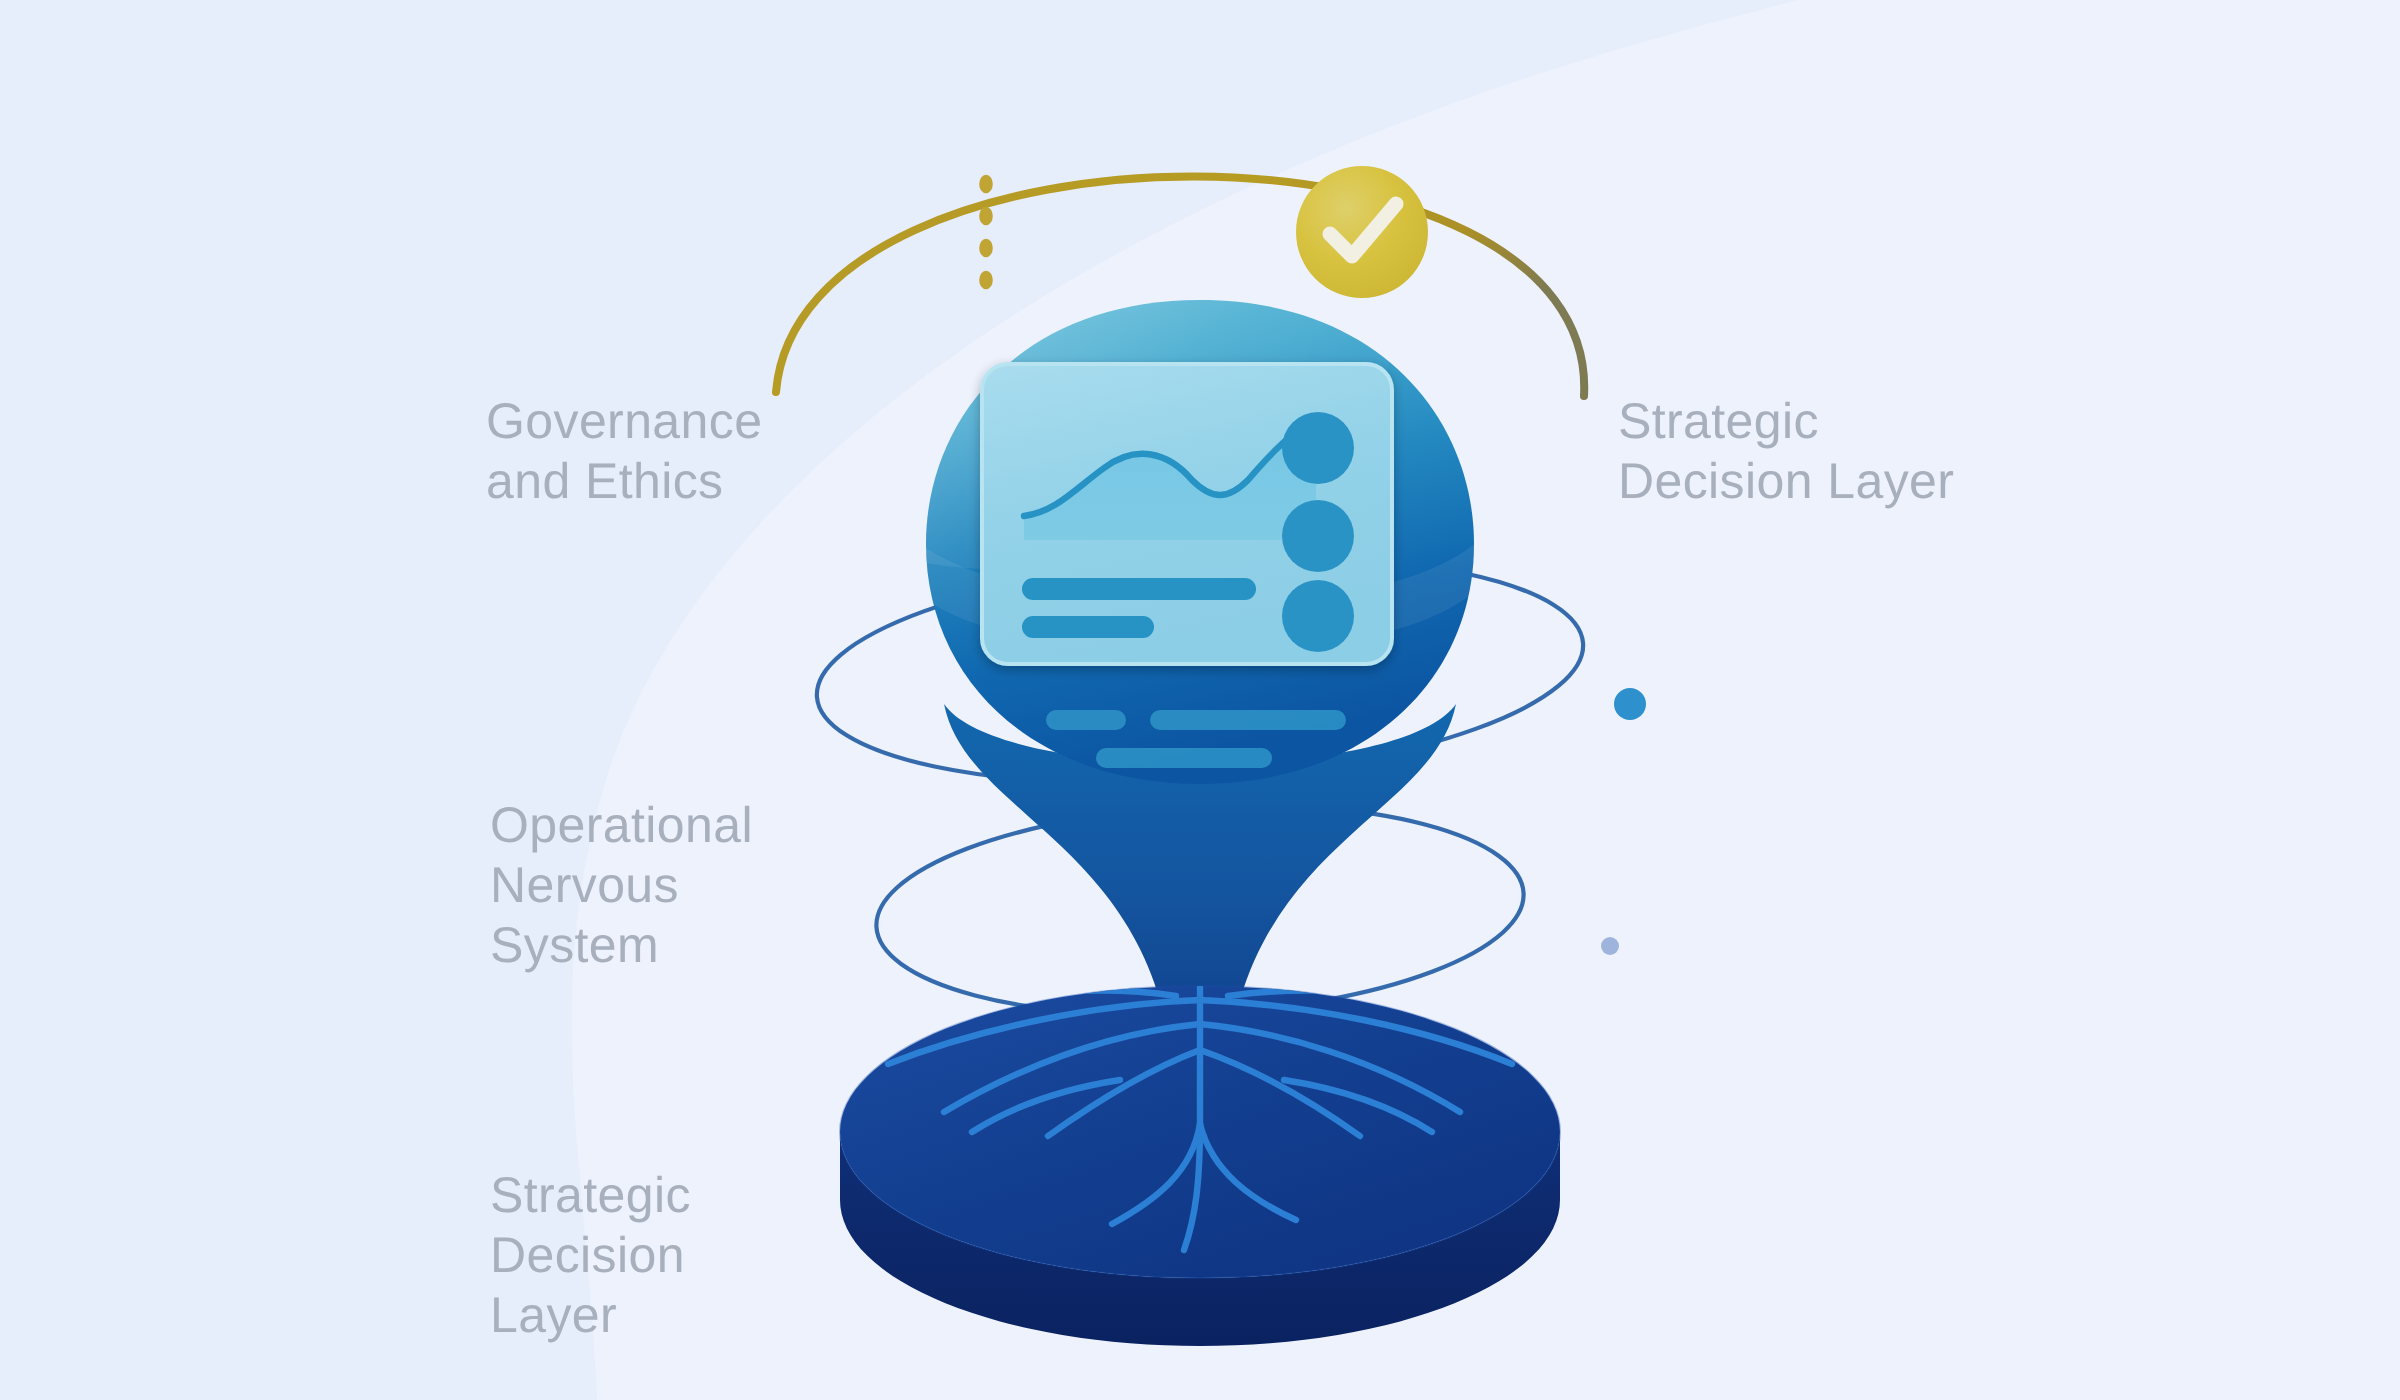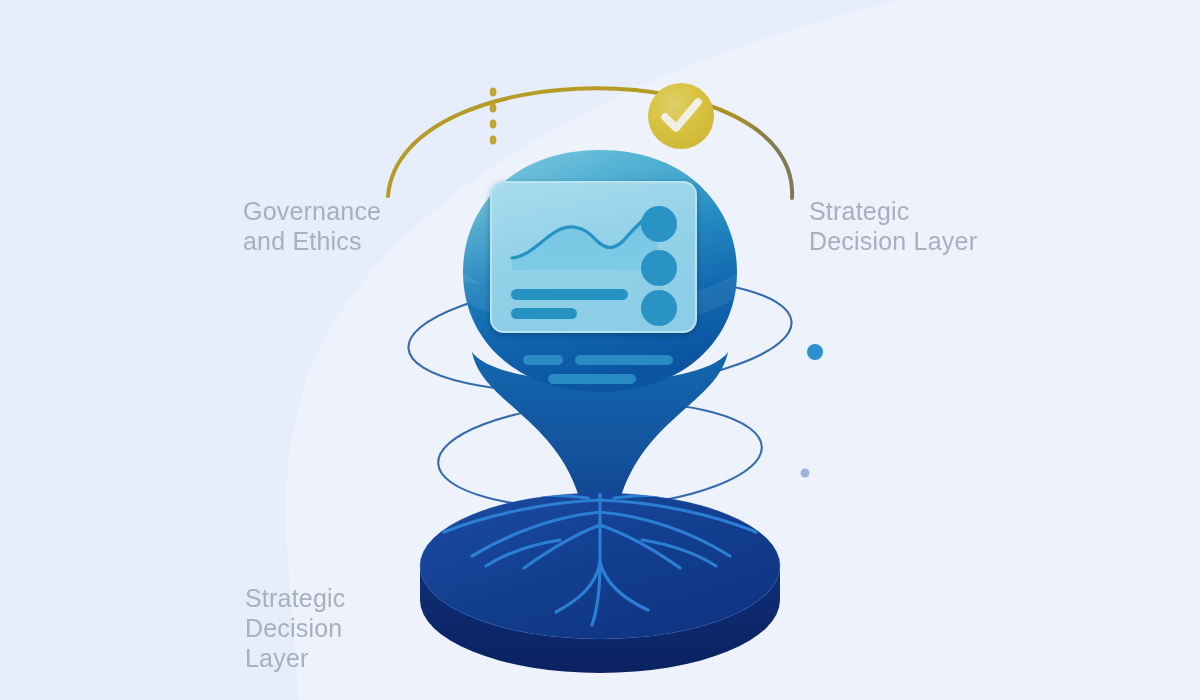--- a/index.html
+++ b/index.html
@@ -235,18 +235,21 @@
     <circle cx="815" cy="352" r="8" fill="#2e90cc"></circle>
     <circle cx="805" cy="473" r="4.5" fill="#9fb4dc"></circle>
   </svg>
 
   <div class="label" id="label-governance">Governance
 and Ethics</div>
 
   <div class="label" id="label-strategic-right">Strategic
 Decision Layer</div>
 
+  <div class="label" id="label-operational">Operational
+Nervous
+System</div>
 
   <div class="label" id="label-strategic-bottom">Strategic
 Decision
 Layer</div>
 
 </div>
 
 </body></html>

